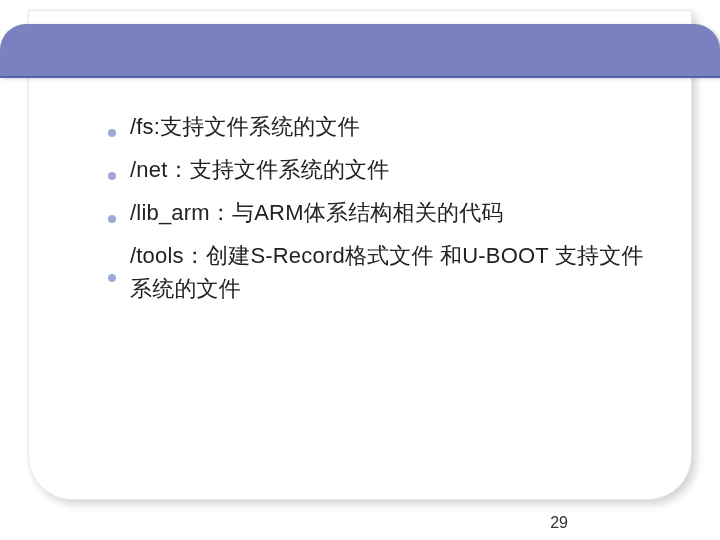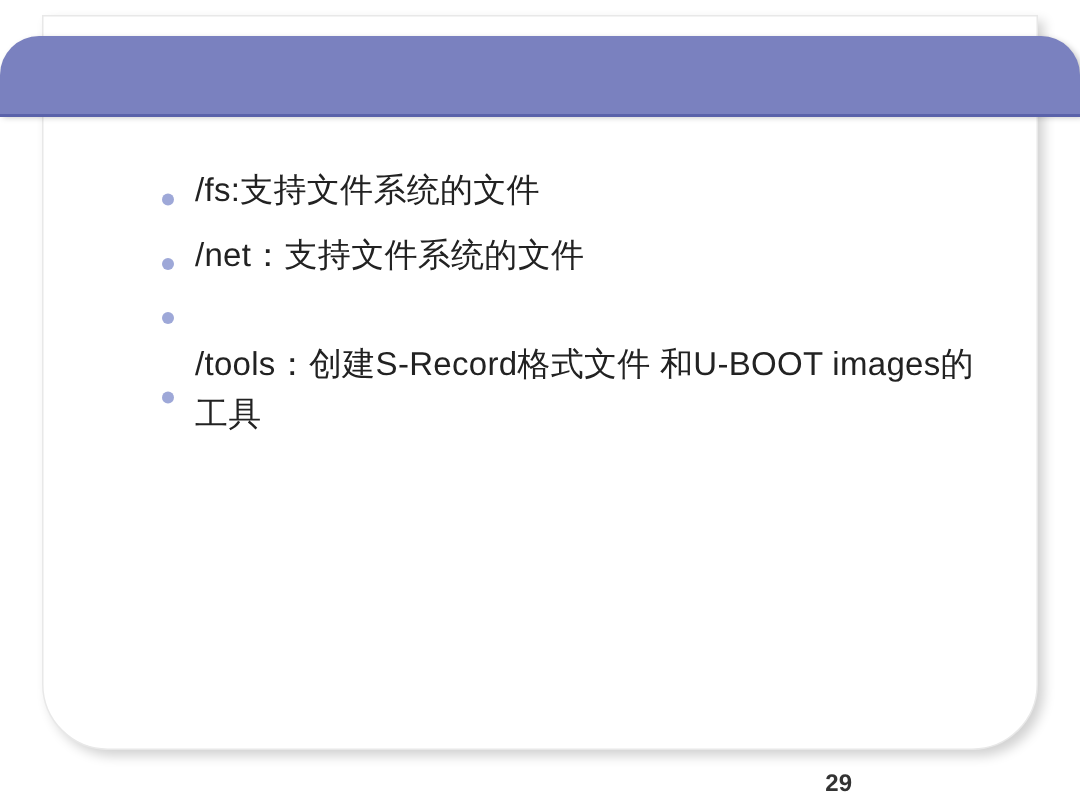--- a/index.html
+++ b/index.html
@@ -70,41 +70,41 @@
     letter-spacing: 0.2px;
   }
 
   .page-num {
     position: absolute;
     right: 152px;
     bottom: 8px;
     font-size: 16px;
     color: #333;
     z-index: 4;
-    font-weight: bold;
   }
 </style>
 </head>
 <body>
 
 <div class="slide"></div>
 <div class="header-bar"></div>
 <div class="header-underline"></div>
 
 <div class="content">
   <div class="bullet-row">
     <span class="dot"></span>
     <span class="bullet-text">/fs:支持文件系统的文件</span>
   </div>
   <div class="bullet-row">
     <span class="dot"></span>
     <span class="bullet-text">/net：支持文件系统的文件</span>
   </div>
   <div class="bullet-row">
     <span class="dot"></span>
+    <span class="bullet-text">/lib_arm：与ARM体系结构相关的代码</span>
   </div>
   <div class="bullet-row">
     <span class="dot"></span>
-    <span class="bullet-text">/tools：创建S-Record格式文件 和U-BOOT images的工具</span>
+    <span class="bullet-text">/tools：创建S-Record格式文件 和U-BOOT 支持文件系统的文件</span>
   </div>
 </div>
 
 <div class="page-num">29</div>
 
 </body></html>

